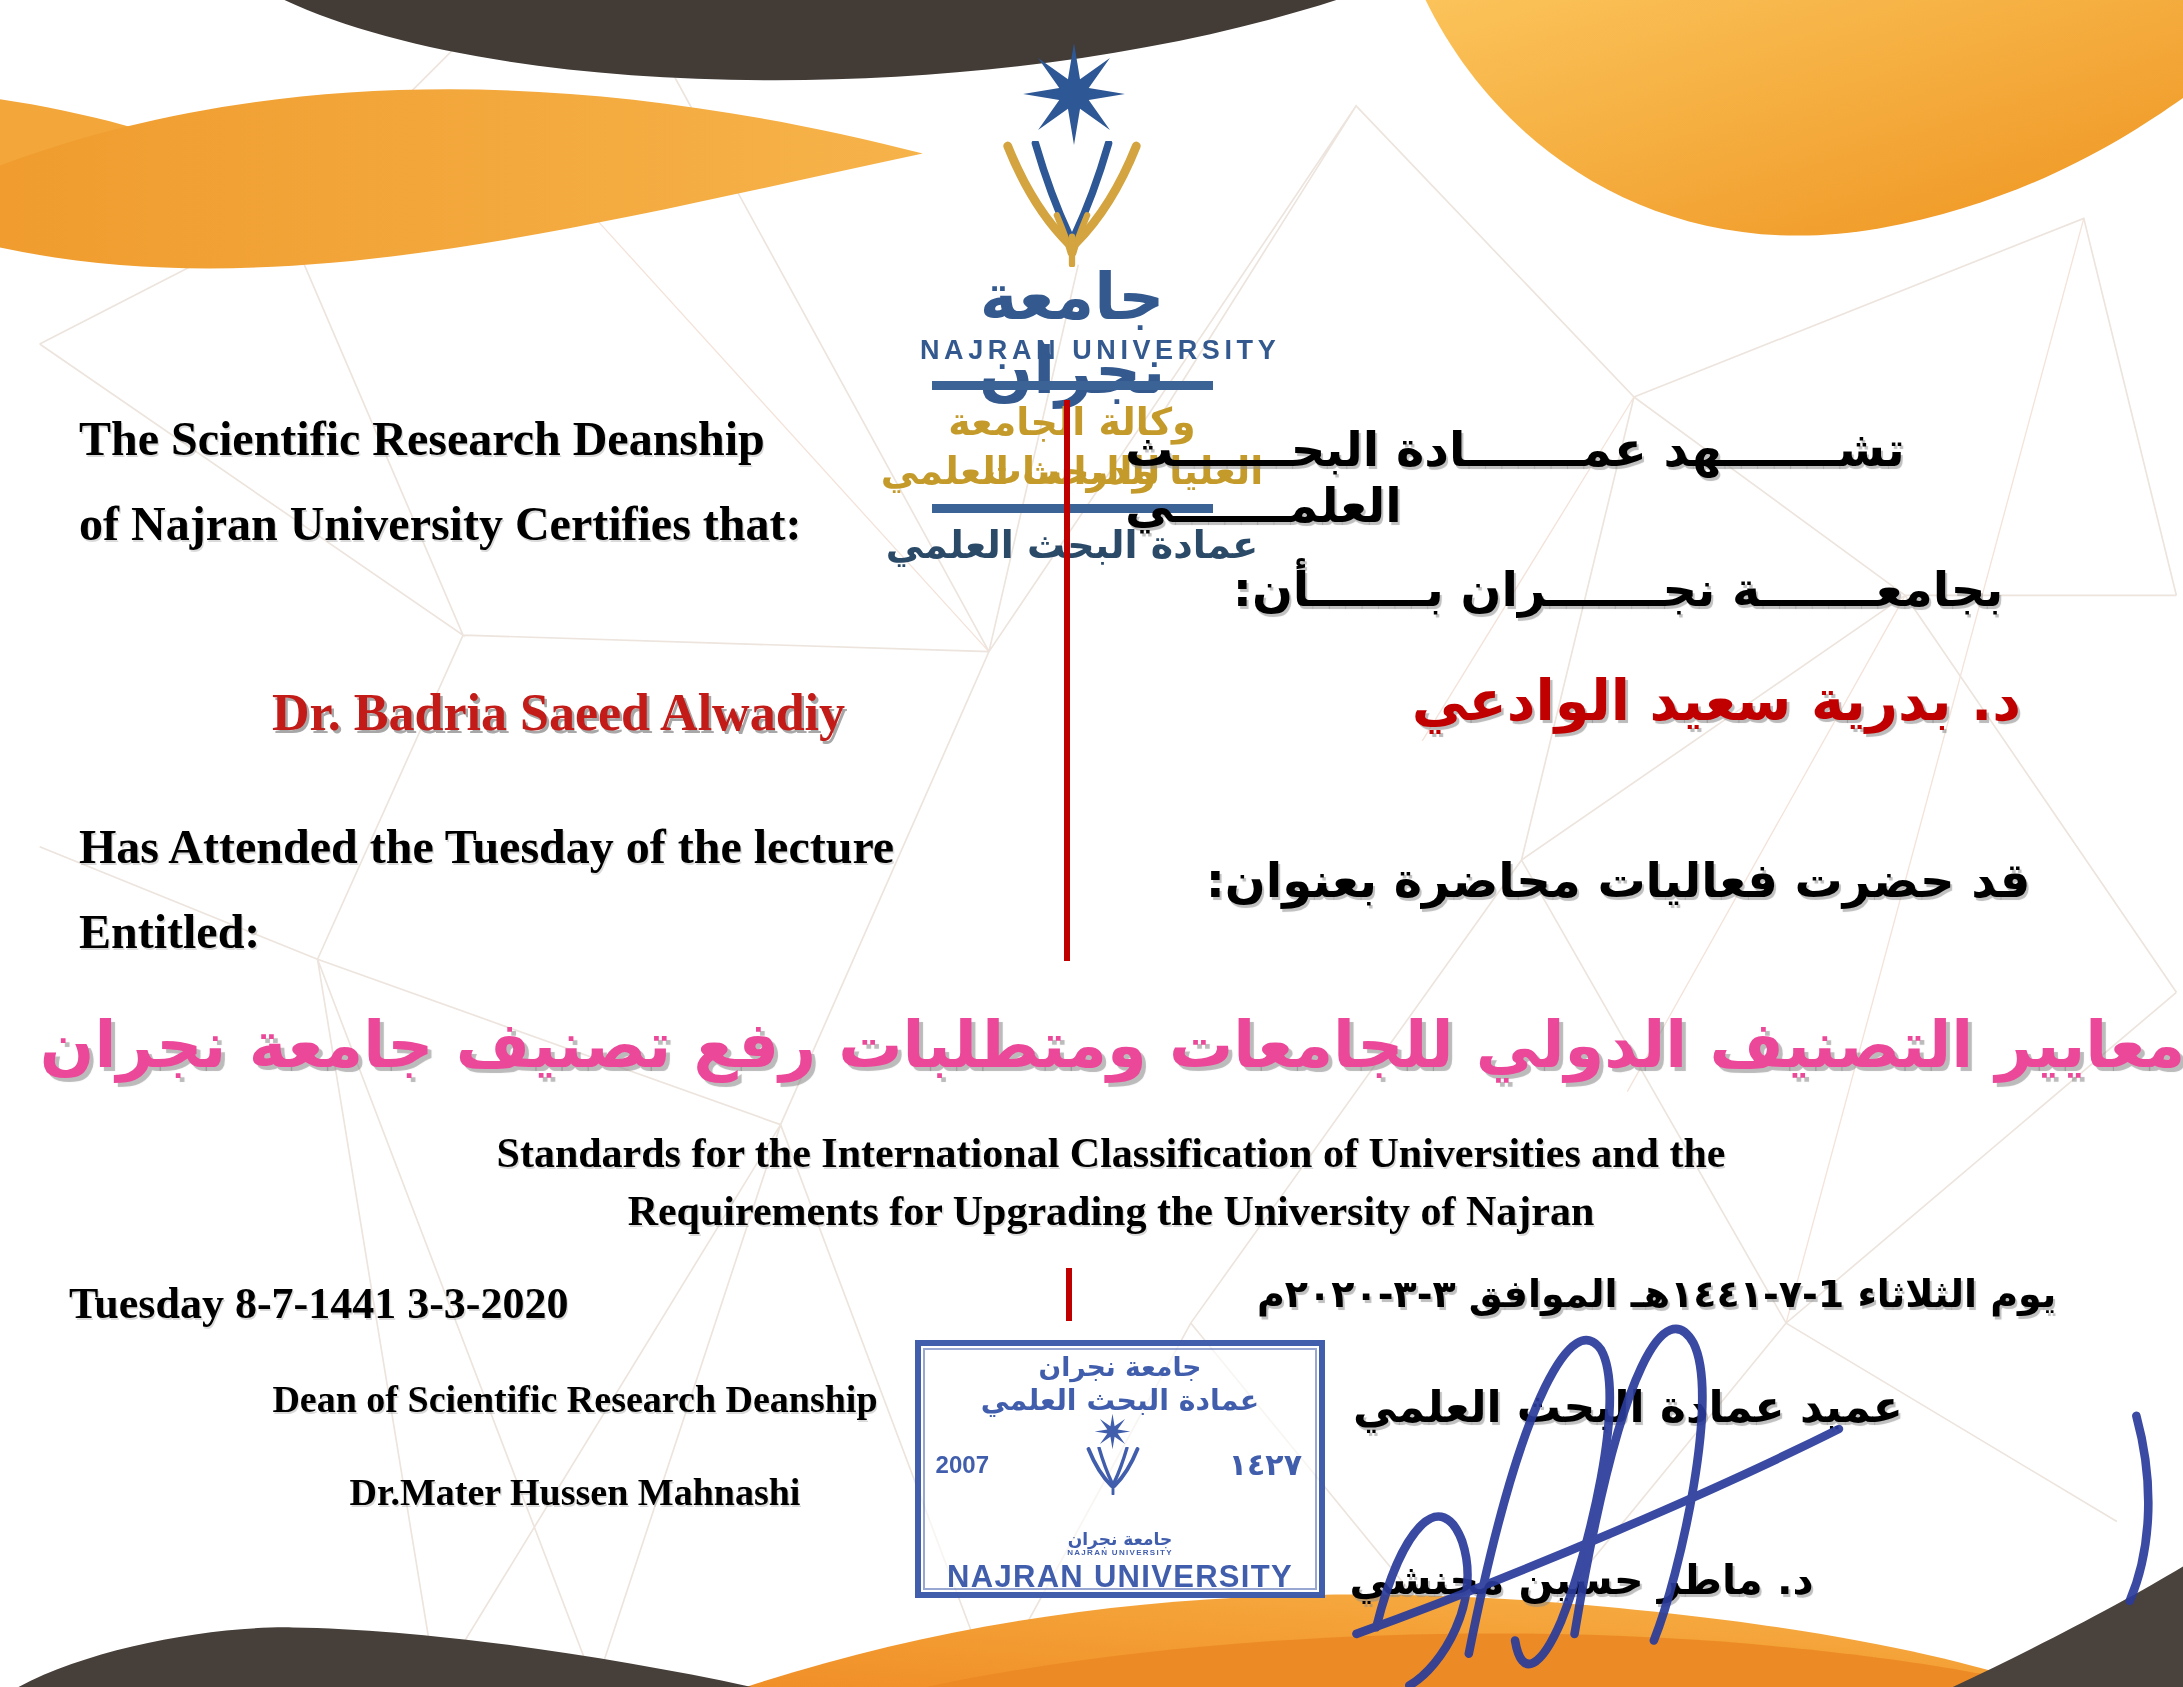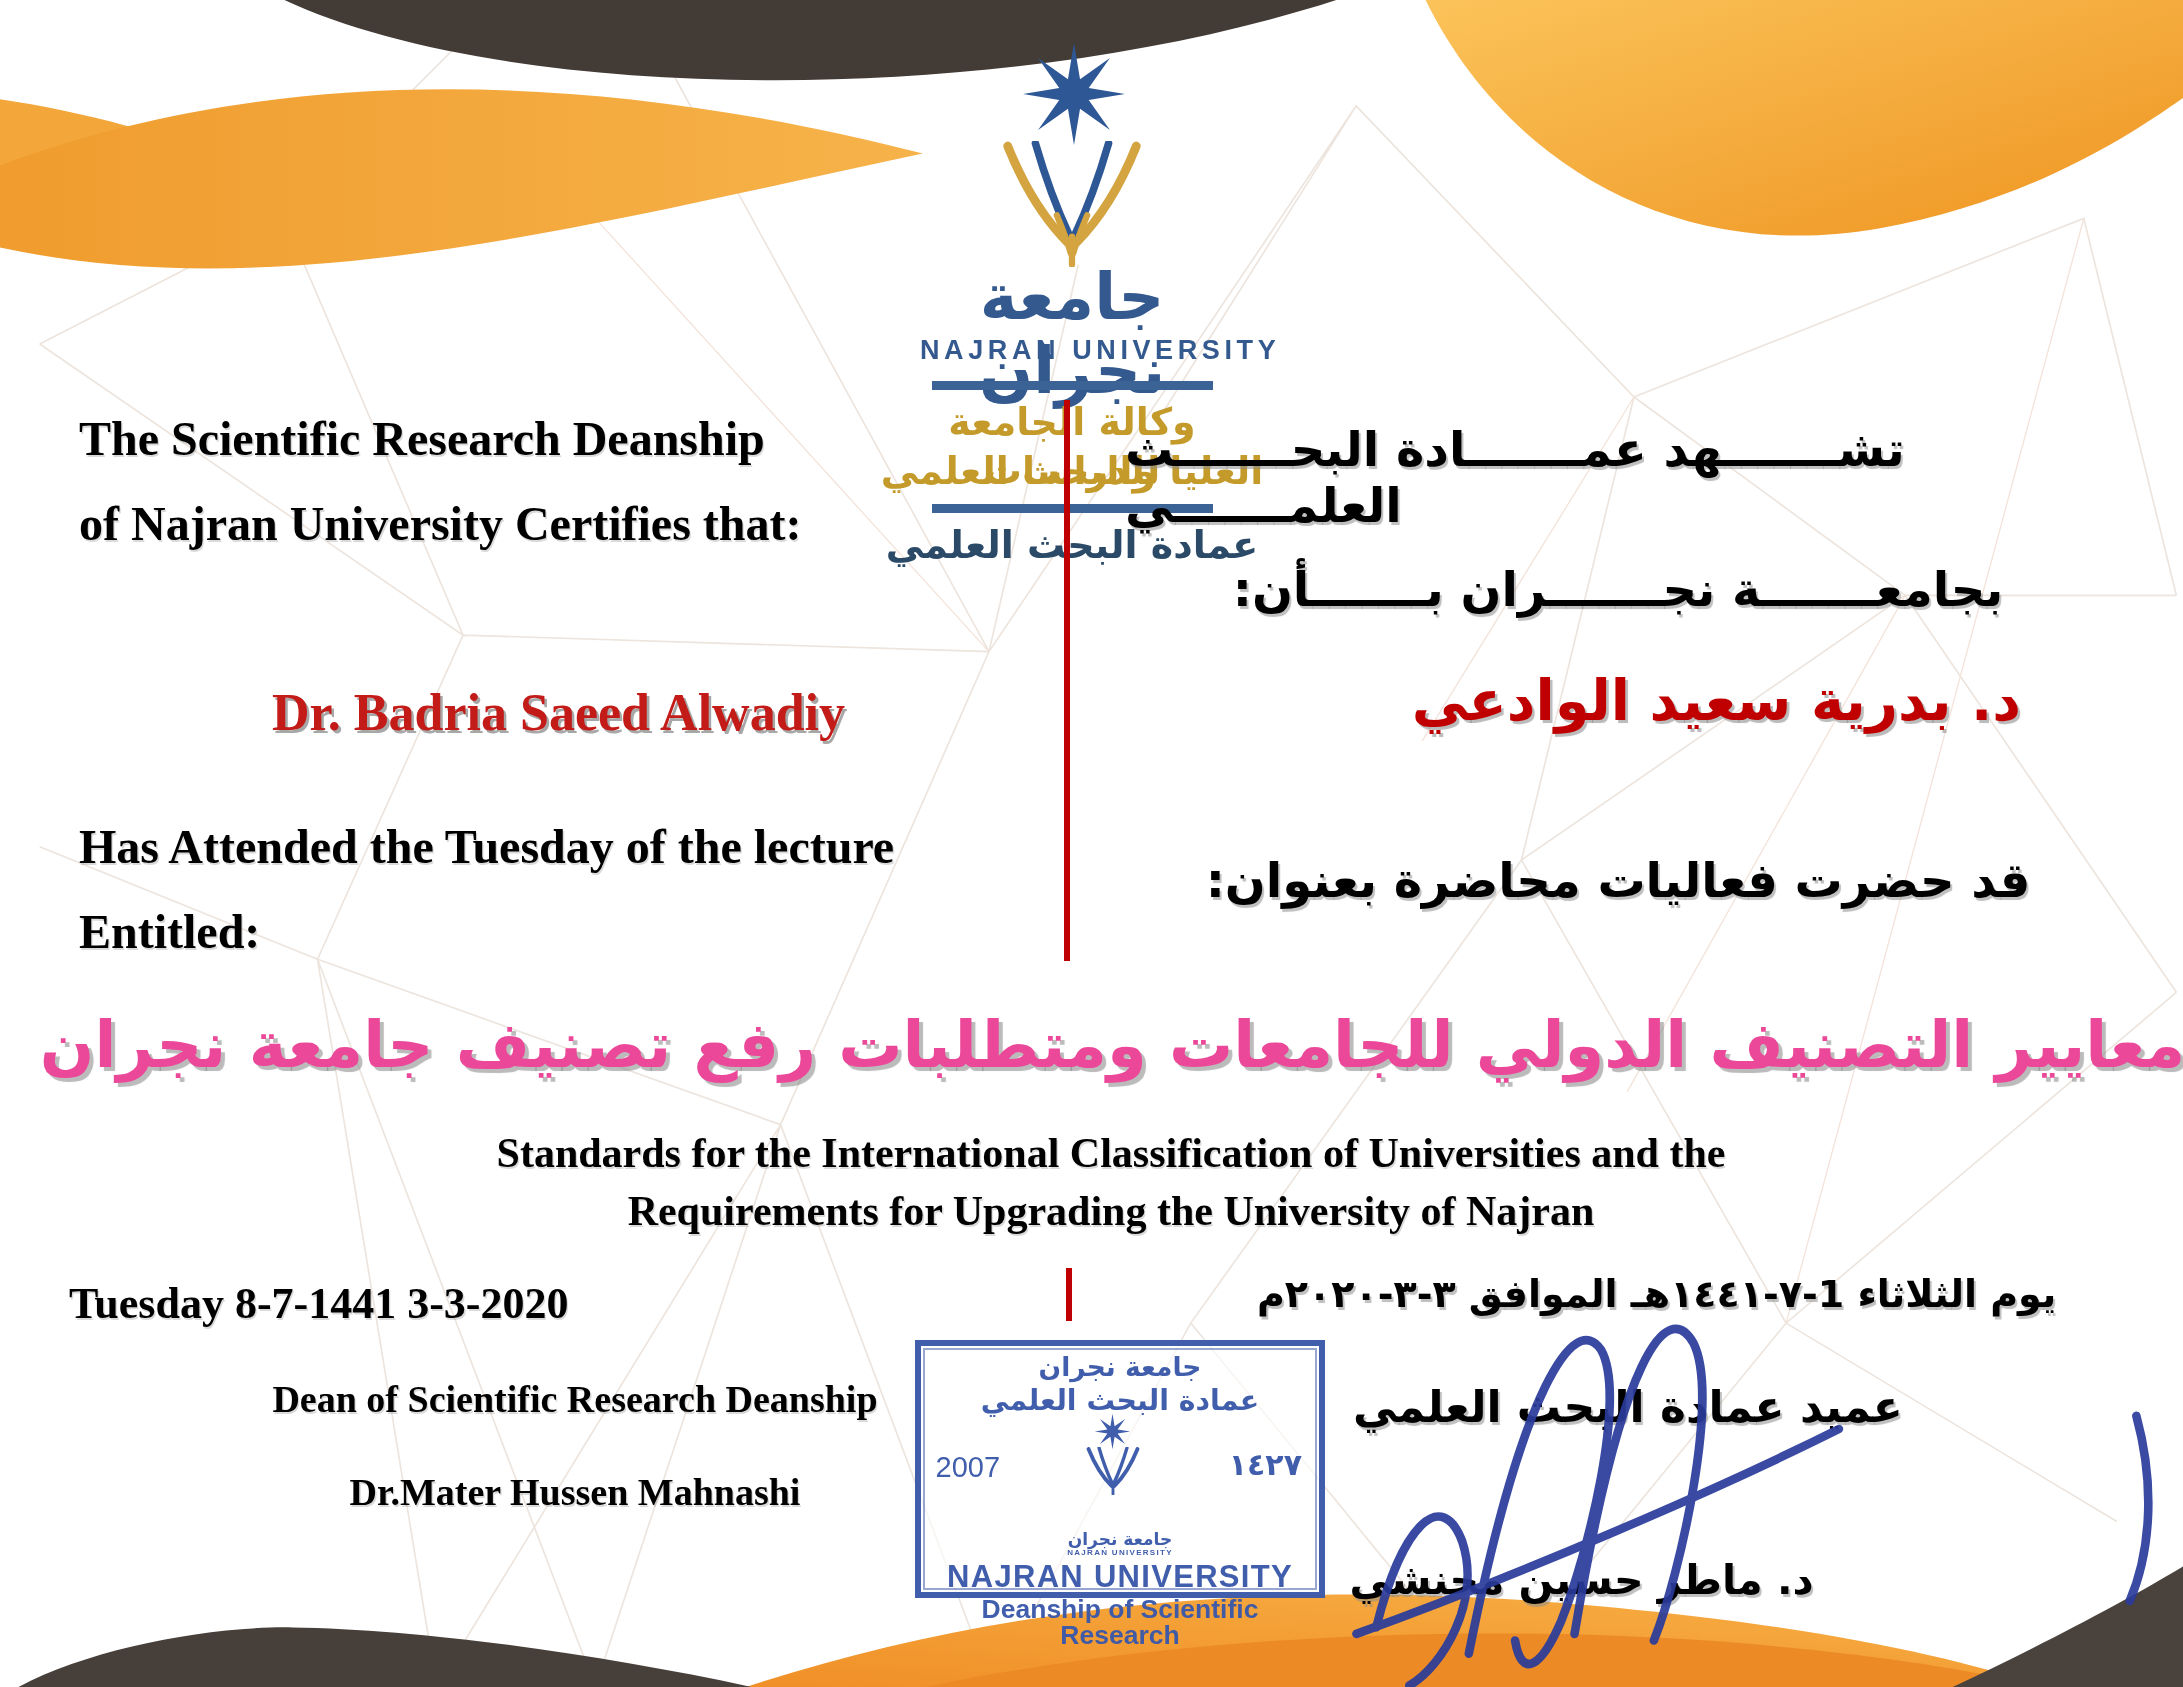--- a/index.html
+++ b/index.html
@@ -45,21 +45,21 @@
   .stamp{position:absolute;left:915px;top:1340px;width:398px;height:246px;
       border:6.6px solid #3a58aa;background:rgba(255,255,255,.65);opacity:.96;}
   .stamp-inner{position:absolute;left:2px;top:2px;right:2px;bottom:2px;
       border:2px solid rgba(58,88,170,.55);}
   .stamp *{color:#3a58aa;}
   .stamp .s-ar1{font-family:"DejaVu Sans",sans-serif;font-weight:bold;font-size:26.5px;
       direction:rtl;text-align:center;margin-top:5.3px;text-shadow:none;}
   .stamp .s-ar2{font-family:"DejaVu Sans",sans-serif;font-weight:bold;font-size:28.4px;
       direction:rtl;text-align:center;margin-top:1.3px;text-shadow:none;}
   .stamp .s-year-g{position:absolute;left:14.6px;top:105px;font-family:"Liberation Sans",sans-serif;
-      font-weight:normal;font-size:29px;}
+      font-weight:bold;font-size:24px;}
   .stamp .s-year-h{position:absolute;right:17px;top:101px;font-family:"DejaVu Sans",sans-serif;
       font-weight:bold;font-size:30px;}
   .stamp .s-logo-small-ar{font-family:"DejaVu Sans",sans-serif;font-weight:bold;font-size:17px;
       direction:rtl;text-align:center;line-height:1;margin-top:1.3px;text-shadow:none;}
   .stamp .s-logo-small-en{font-family:"Liberation Sans",sans-serif;font-weight:bold;font-size:8px;
       letter-spacing:1.3px;text-align:center;line-height:1;margin-top:1.3px;}
   .stamp .s-en1{font-family:"Liberation Sans",sans-serif;font-weight:bold;font-size:31px;
       text-align:center;letter-spacing:1.3px;margin-top:4px;line-height:1;}
   .stamp .s-en2{font-family:"Liberation Sans",sans-serif;font-weight:bold;font-size:26.5px;
       text-align:center;margin-top:4px;line-height:1;}
@@ -176,21 +176,20 @@
         <path d="M8,8 C36,78 70,128 104,162" stroke-width="16"></path>
         <path d="M212,8 C184,78 150,128 116,162" stroke-width="16"></path>
         <path d="M52,4 C70,66 88,112 106,150" stroke-width="14"></path>
         <path d="M168,4 C150,66 132,112 114,150" stroke-width="14"></path>
         <path d="M110,152 L110,196" stroke-width="12"></path>
       </g>
     </svg>
     <div class="s-logo-small-ar" style="margin-top:114px;">جامعة نجران</div>
     <div class="s-logo-small-en">NAJRAN UNIVERSITY</div>
     <div class="s-en1">NAJRAN UNIVERSITY</div>
-    <div class="s-en2">Deanship of Scientific Research</div>
   </div>
 
   <svg class="abs" style="left:1290px;top:1277px;" width="926" height="423" viewBox="0 0 1400 640">
     <g fill="none" stroke="#2a3b9b" stroke-width="13" stroke-linecap="round" opacity="0.92">
       <path d="M130,530 C170,370 230,320 260,400 C290,490 230,590 180,618"></path>
       <path d="M270,570 C350,170 430,50 470,110 C510,180 450,420 410,520 C380,590 350,610 340,550"></path>
       <path d="M430,540 C500,120 570,30 610,100 C650,180 590,450 550,550"></path>
       <path d="M100,540 C350,450 650,320 830,230"></path>
       <path d="M1280,210 C1310,320 1300,420 1270,490"></path>
     </g>

